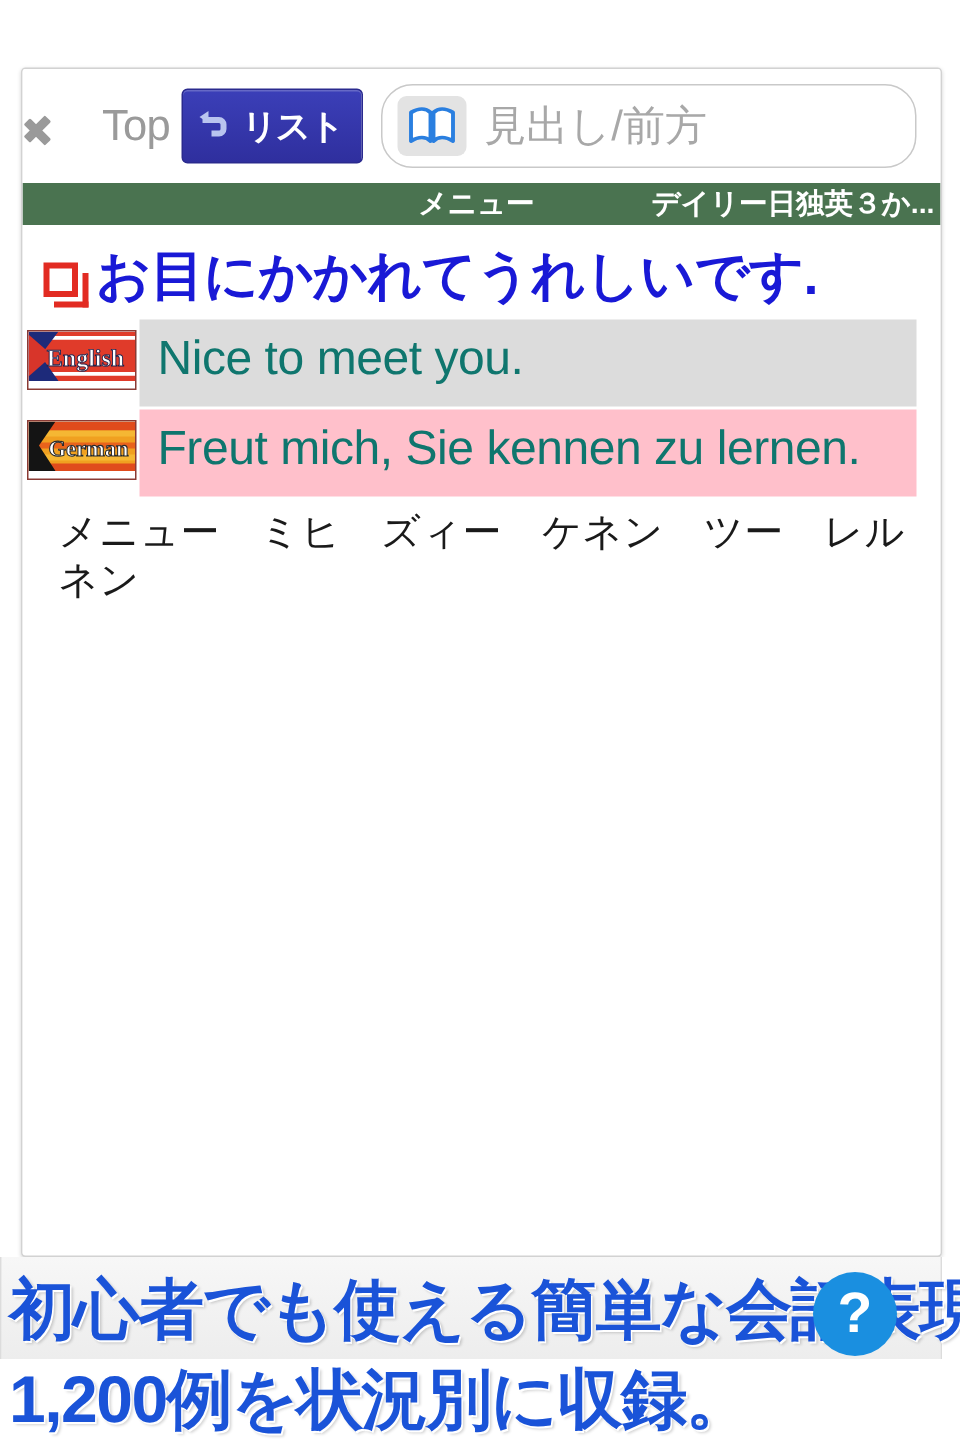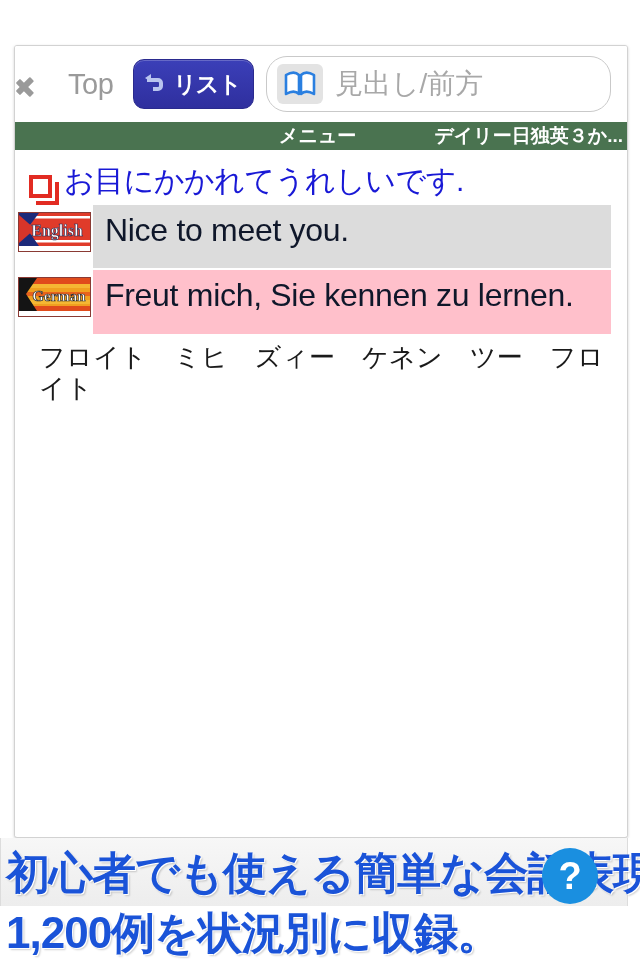--- a/index.html
+++ b/index.html
@@ -66,24 +66,24 @@
   .chev::after  { top: 24px; transform: rotate(-135deg); transform-origin: left center; }
 
   #back-label {
     font-size: 29px;
     color: #9a9a9a;
     letter-spacing: -0.5px;
   }
 
   #list-button {
     flex: 0 0 auto;
-    margin-left: 20px;
+    margin-left: 8px;
     background: linear-gradient(#3b3fb8, #2f2f9e);
     border: 1px solid #2a2a8e;
-    border-radius: 11px;
+    border-radius: 4px;
     height: 50px;
     padding: 0 12px 0 10px;
     display: flex;
     align-items: center;
     gap: 5px;
     cursor: pointer;
     box-shadow: inset 0 1px 0 rgba(255,255,255,0.22);
   }
   .list-icon {
     width: 24px; height: 24px;
@@ -174,23 +174,24 @@
     content: "";
     position: absolute;
     left: 3px; top: 3px;
     width: 23px; height: 23px;
     border-right: 4px solid #e22b22;
     border-bottom: 4px solid #e22b22;
     box-sizing: border-box;
   }
   #headword-text {
     color: #1919d6;
-    font-size: 30px;
+    font-size: 36px;
     line-height: 1.24;
     letter-spacing: -0.5px;
+    font-weight: bold;
   }
 
   .lang-row {
     display: flex;
     align-items: flex-start;
     padding: 0 16px 0 0;
     margin-bottom: 2px;
   }
   .flag-cell {
     flex: 0 0 auto;
@@ -206,22 +207,22 @@
     position: relative;
     overflow: hidden;
     display: block;
   }
   .flag-badge svg { display: block; }
 
   .sentence-cell {
     flex: 1 1 auto;
     font-size: 32px;
     line-height: 1.35;
-    color: #0f172a;
-    padding: 4px 8px 16px 12px;
+    color: #0f766e;
+    padding: 4px 8px 11px 12px;
     letter-spacing: -0.3px;
   }
   .sentence-cell.en { background: #dcdcdc; }
   .sentence-cell.de { background: #ffc0cb; }
 
   #pronunciation {
     padding: 6px 16px 0 24px;
     font-size: 26px;
     line-height: 1.22;
     color: #1a1a1a;
@@ -354,21 +355,21 @@
             <rect x="0" y="22" width="73" height="4" fill="#f5b733"></rect>
             <rect x="0" y="28" width="73" height="5" fill="#e04b1c"></rect>
             <path d="M0 0 L18 0 L7 16 L18 33 L0 33 Z" fill="#141414"></path>
             <text x="40" y="23" font-family="Liberation Serif, serif" font-size="15" font-weight="bold" fill="#ffffff" text-anchor="middle" stroke="#2a2a2a" stroke-width="0.7">German</text>
           </svg>
         </span>
       </span>
       <span class="sentence-cell de">Freut mich, Sie kennen zu lernen.</span>
     </div>
 
-    <div id="pronunciation">フロイト　ミヒ　ズィー　ケネン　ツー　フロイト</div>
+    <div id="pronunciation">メニュー　ミヒ　ズィー　ケネン　ツー　レルネン</div>
 
   </div>
 
 </div>
 
 <div id="ad-banner">
   <div class="ad-sheen"></div>
   <div class="ad-line" id="ad-line-1">初心者でも使える簡単な会話表現</div>
   <div class="ad-line" id="ad-line-2">1,200例を状況別に収録。</div>
 </div>

